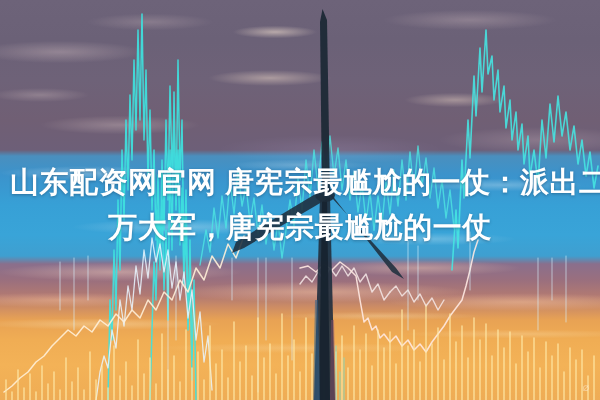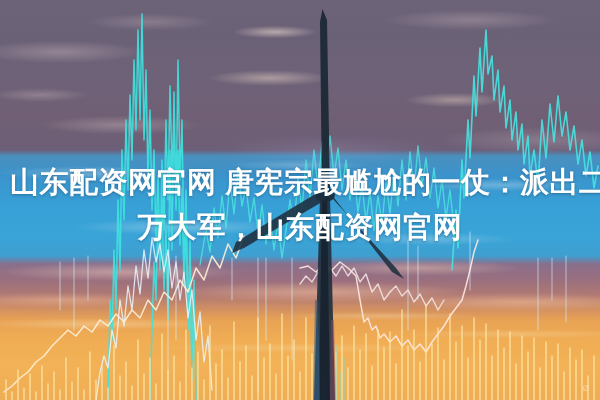--- a/index.html
+++ b/index.html
@@ -219,18 +219,18 @@
       </g>
 
       <g>
         <path d="M328 190 L332 198 L396 268 L404 279 L392 272 Z" fill="#1f2f3e" opacity=".88"></path>
       </g>
     </svg>
   </div>
 
   <div class="headline">
     <span class="line1">山东配资网官网 唐宪宗最尴尬的一仗：派出二十</span>
-    <span class="line2">万大军，山东配资网官网</span>
+    <span class="line2">万大军，唐宪宗最尴尬的一仗</span>
   </div>
 
   <div class="watermark">⌀</div>
 
 </div>
 
 </body></html>

